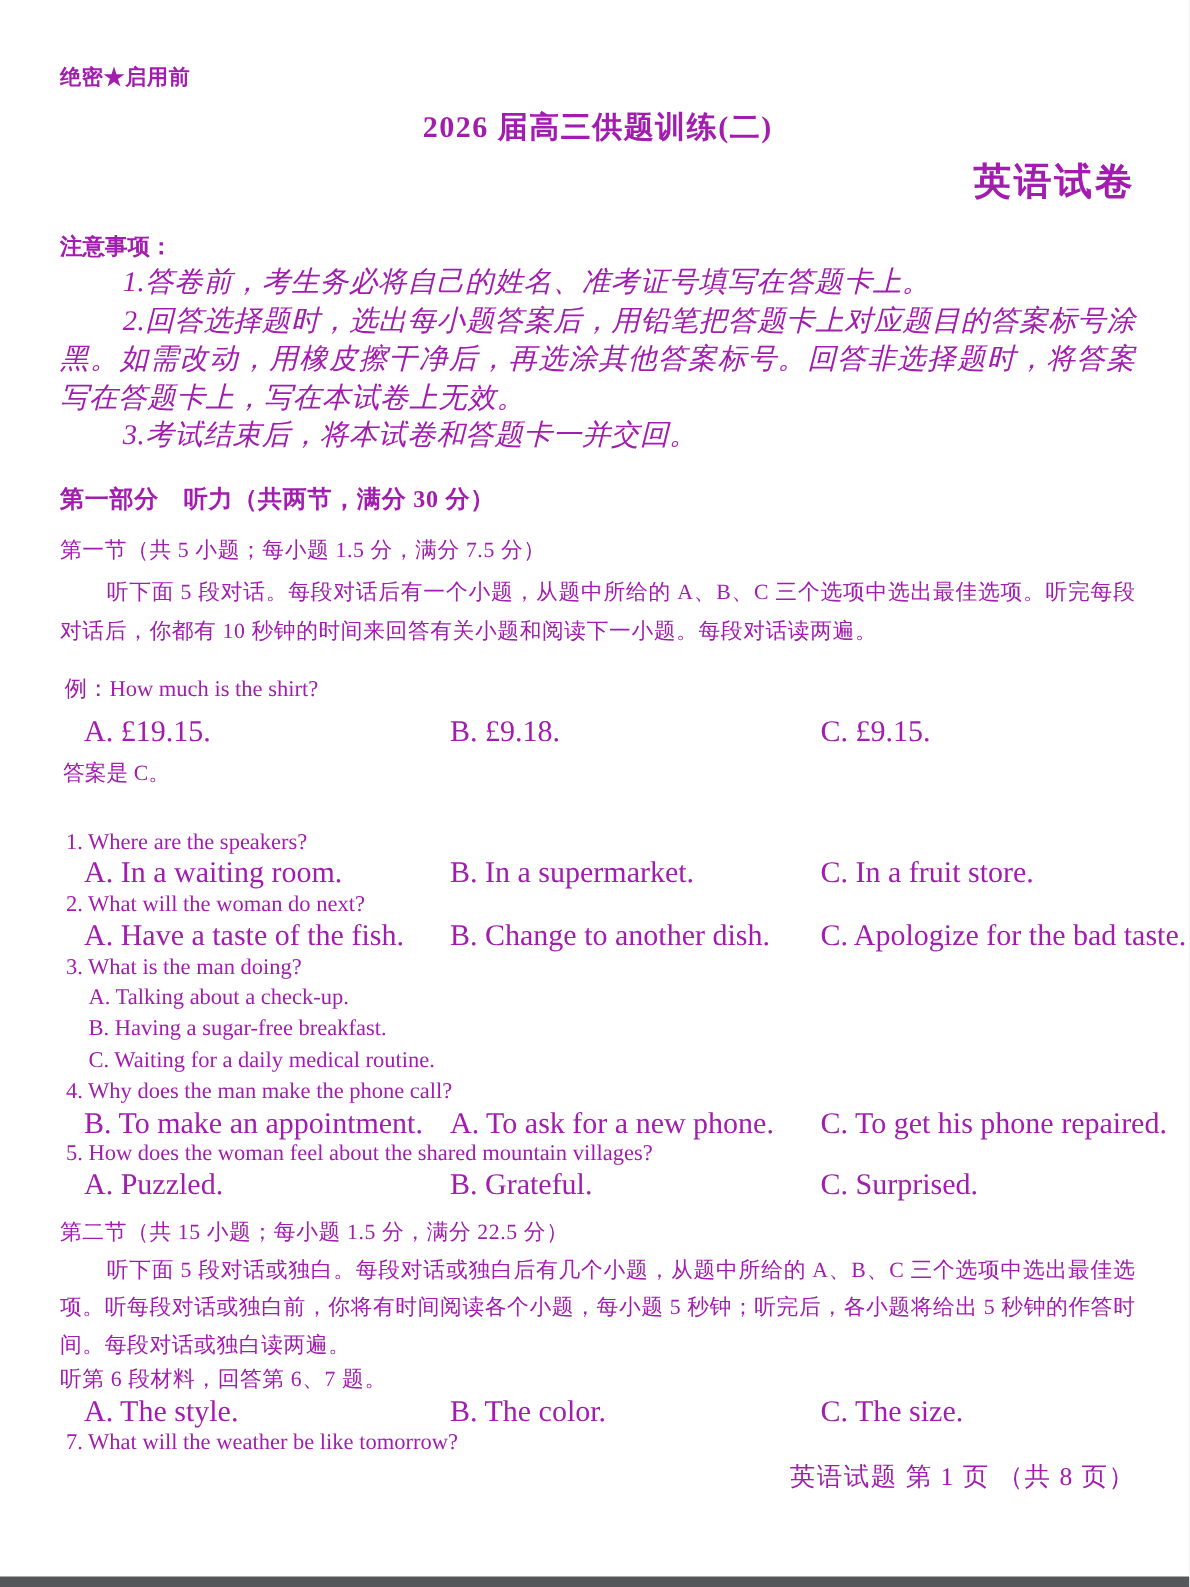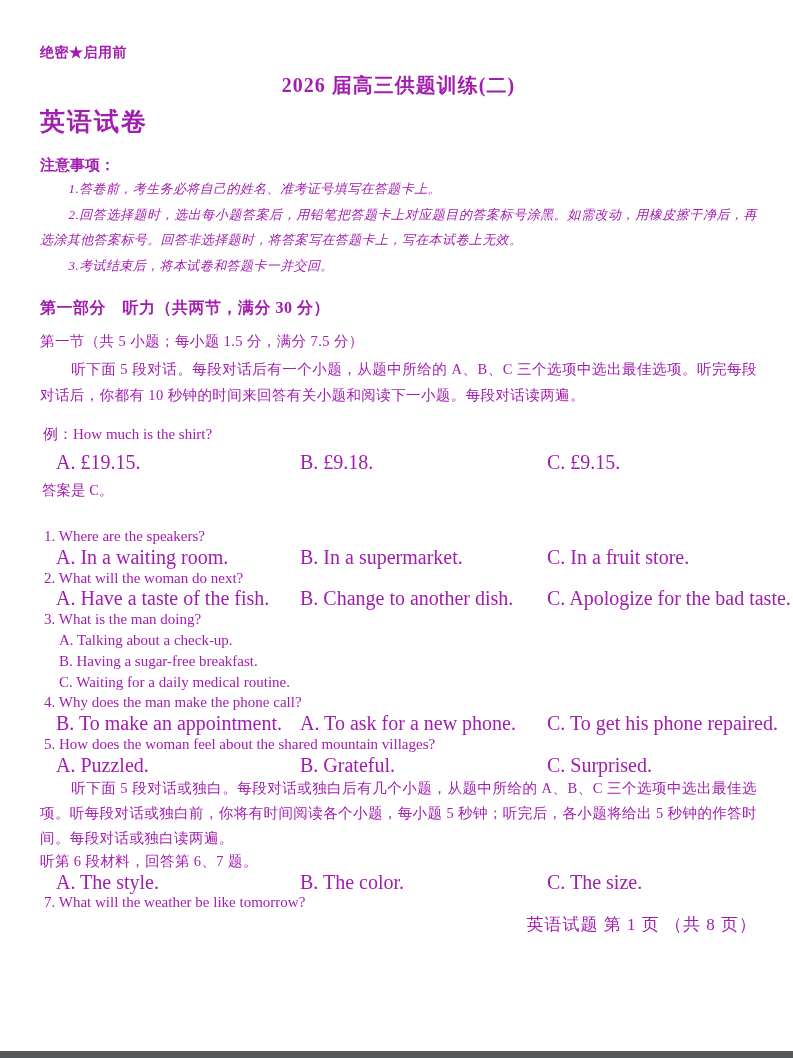--- a/index.html
+++ b/index.html
@@ -26,33 +26,33 @@
     font-size: 20px;
     font-weight: bold;
     text-align: center;
     line-height: 30px;
     letter-spacing: 1px;
   }
   .paper-title {
     margin: 4px 0 0 0;
     font-size: 25px;
     font-weight: bold;
-    text-align: left;
+    text-align: right;
     line-height: 36px;
     letter-spacing: 2px;
     font-family: Liberation Serif, serif;
   }
   .notice-heading {
     margin-top: 14px;
     font-size: 15px;
     font-weight: bold;
     line-height: 22px;
   }
   .notice-item {
-    font-size: 13px;
+    font-size: 19px;
     line-height: 25.5px;
     text-indent: 2.2em;
     text-align: justify;
     font-style: italic;
     letter-spacing: 0.4px;
   }
   .part-heading {
     margin-top: 17px;
     font-size: 16px;
     font-weight: bold;
@@ -180,20 +180,21 @@
         <span class="opt">C. To get his phone repaired.</span>
       </div>
       <div class="qline">5. How does the woman feel about the shared mountain villages?</div>
       <div class="opt-row">
         <span class="opt">A. Puzzled.</span>
         <span class="opt">B. Grateful.</span>
         <span class="opt">C. Surprised.</span>
       </div>
     </div>
 
+  <div class="section-heading">第二节（共 15 小题；每小题 1.5 分，满分 22.5 分）</div>
   <div class="para indent" style="line-height:25px;">听下面 5 段对话或独白。每段对话或独白后有几个小题，从题中所给的 A、B、C 三个选项中选出最佳选项。听每段对话或独白前，你将有时间阅读各个小题，每小题 5 秒钟；听完后，各小题将给出 5 秒钟的作答时间。每段对话或独白读两遍。</div>
   <div class="material-note">听第 6 段材料，回答第 6、7 题。</div>
 
   <div class="qlist qlist2" id="s2-questions">
       <div class="opt-row">
         <span class="opt">A. The style.</span>
         <span class="opt">B. The color.</span>
         <span class="opt">C. The size.</span>
       </div>
       <div class="qline">7. What will the weather be like tomorrow?</div>

